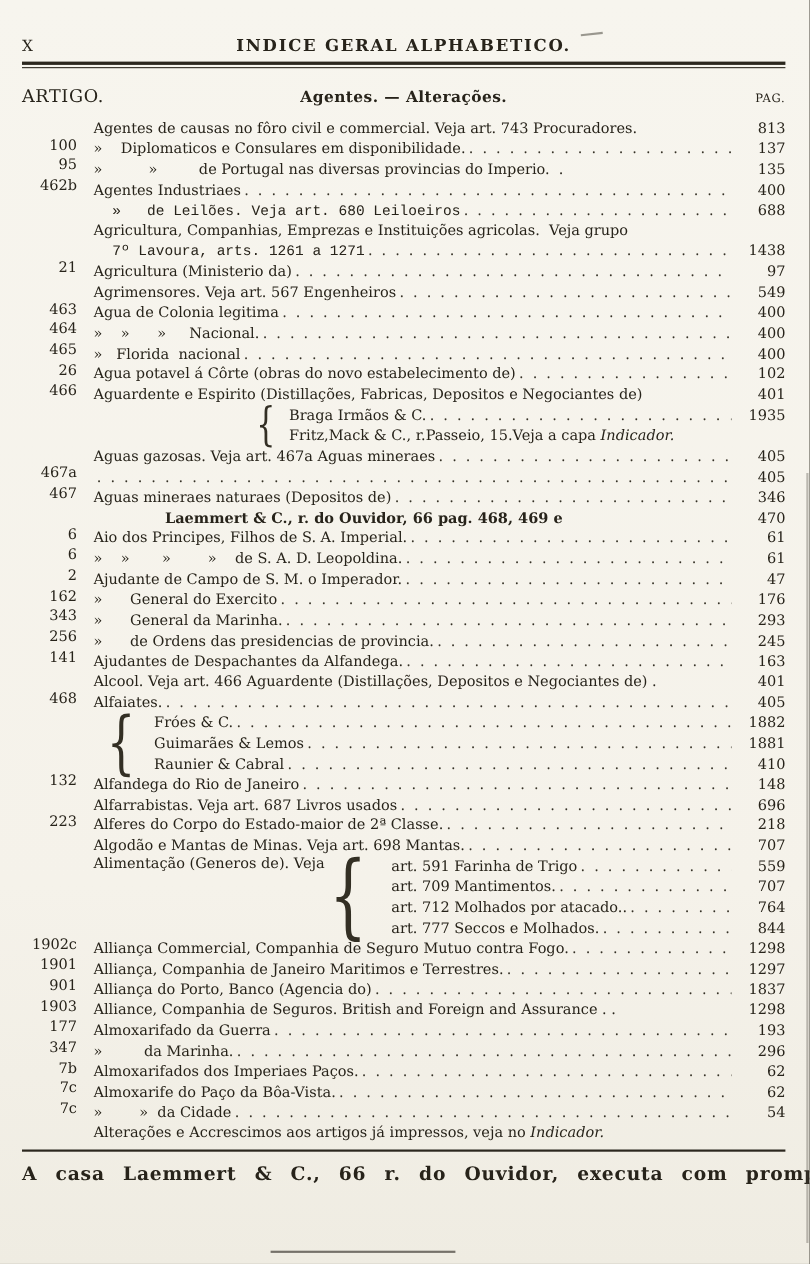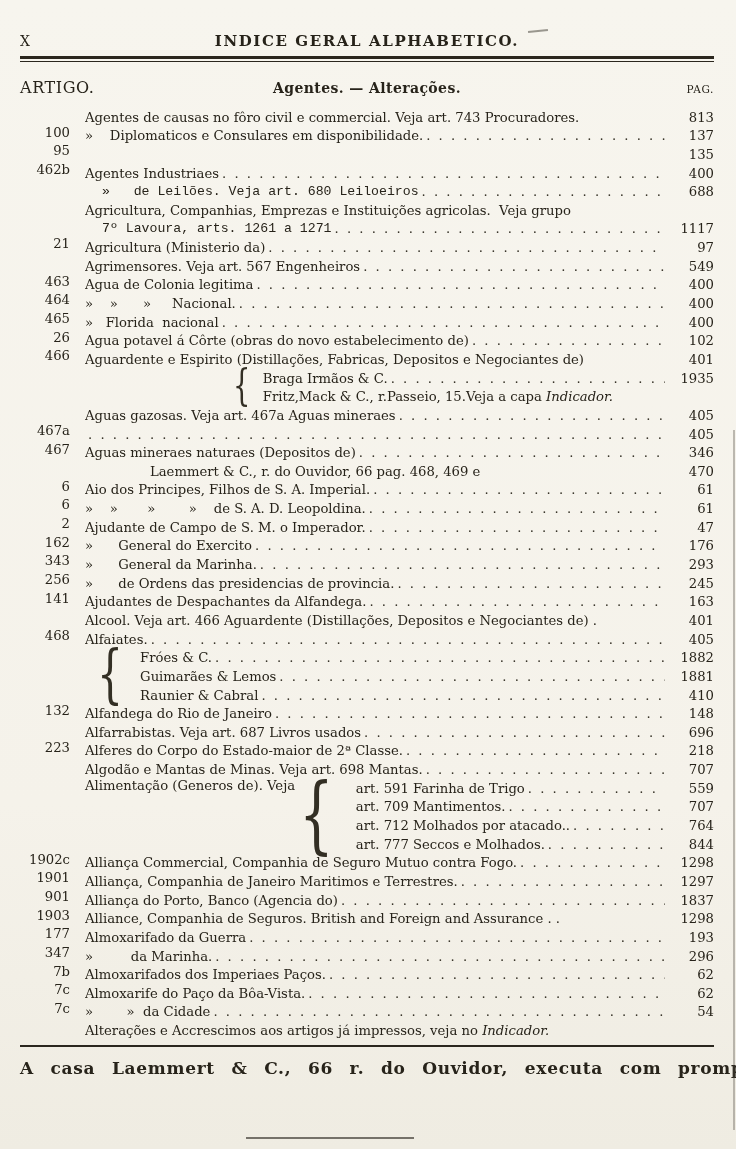--- a/index.html
+++ b/index.html
@@ -18,21 +18,21 @@
   .colrow .artigo{flex:0 0 80px;font-size:16px;letter-spacing:0.6px;}
   .colrow .section{flex:1;text-align:center;font-weight:bold;font-size:14px;letter-spacing:0.4px;}
   .colrow .pag{flex:0 0 80px;text-align:right;font-size:10.5px;letter-spacing:0.6px;}
   .entries{font-size:13.2px;}
   .irow{display:flex;align-items:flex-start;}
   .inum{flex:0 0 50px;text-align:right;margin-right:15px;white-space:pre;}
   .ibody{flex:1;min-width:0;}
   .iline{display:flex;align-items:flex-end;height:18.65px;overflow:hidden;}
   .itext{flex:0 0 auto;white-space:pre;}
   .ind1{padding-left:17px;font-family:Liberation Mono, monospace;}
-  .ind2{padding-left:65px;}
+  .ind2{padding-left:65px;font-weight:bold;}
   .dots{flex:1 1 10px;min-width:8px;overflow:hidden;white-space:nowrap;letter-spacing:2px;margin:0 3px;color:#353126;}
   .spacer{flex:1 1 10px;}
   .ipag{flex:0 0 46px;text-align:right;white-space:pre;}
   .bold{font-weight:normal;}
   .bracerow{display:flex;align-items:flex-start;}
   .bracecol{flex:1;min-width:0;}
   .brace{flex:0 0 auto;display:block;color:#332f24;transform:scaleX(0.65);transform-origin:left center;margin-right:3px;font-weight:normal;}
   .rule-bottom{margin-top:7px;border-top:2px solid #2b271e;}
   .footline{margin-top:11px;font-weight:bold;font-size:17px;letter-spacing:0.7px;word-spacing:10px;white-space:nowrap;}
   .artifact{position:absolute;background:#4c4840;}
@@ -78,20 +78,21 @@
             <span class="itext">»    Diplomaticos e Consulares em disponibilidade.</span>
             <span class="dots"> . . . . . . . . . . . . . . . . . . . . . . . . . . . . . . . . . . . . . . . . . . . . . . . . . . . . . . . . . . . . . . . . . . . . . . . . . . . . . . . . . . . . . . . . . .</span>
             <span class="ipag">137</span>
           </div>
         </div>
       </div>
       <div class="irow">
         <span class="inum">95</span>
         <div class="ibody">
           <div class="iline">
+            <span class="itext">»          »         de Portugal nas diversas provincias do Imperio.  .</span>
             <span class="spacer"></span>
             <span class="ipag">135</span>
           </div>
         </div>
       </div>
       <div class="irow">
         <span class="inum">462b</span>
         <div class="ibody">
           <div class="iline">
             <span class="itext">Agentes Industriaes</span>
@@ -119,21 +120,21 @@
             <span class="ipag"></span>
           </div>
         </div>
       </div>
       <div class="irow">
         <span class="inum"></span>
         <div class="ibody">
           <div class="iline">
             <span class="itext ind1">7º Lavoura, arts. 1261 a 1271</span>
             <span class="dots"> . . . . . . . . . . . . . . . . . . . . . . . . . . . . . . . . . . . . . . . . . . . . . . . . . . . . . . . . . . . . . . . . . . . . . . . . . . . . . . . . . . . . . . . . . .</span>
-            <span class="ipag">1117</span>
+            <span class="ipag">1438</span>
           </div>
         </div>
       </div>
       <div class="irow">
         <span class="inum">21</span>
         <div class="ibody">
           <div class="iline">
             <span class="itext">Agricultura (Ministerio da)</span>
             <span class="dots"> . . . . . . . . . . . . . . . . . . . . . . . . . . . . . . . . . . . . . . . . . . . . . . . . . . . . . . . . . . . . . . . . . . . . . . . . . . . . . . . . . . . . . . . . . .</span>
             <span class="ipag">97</span>

